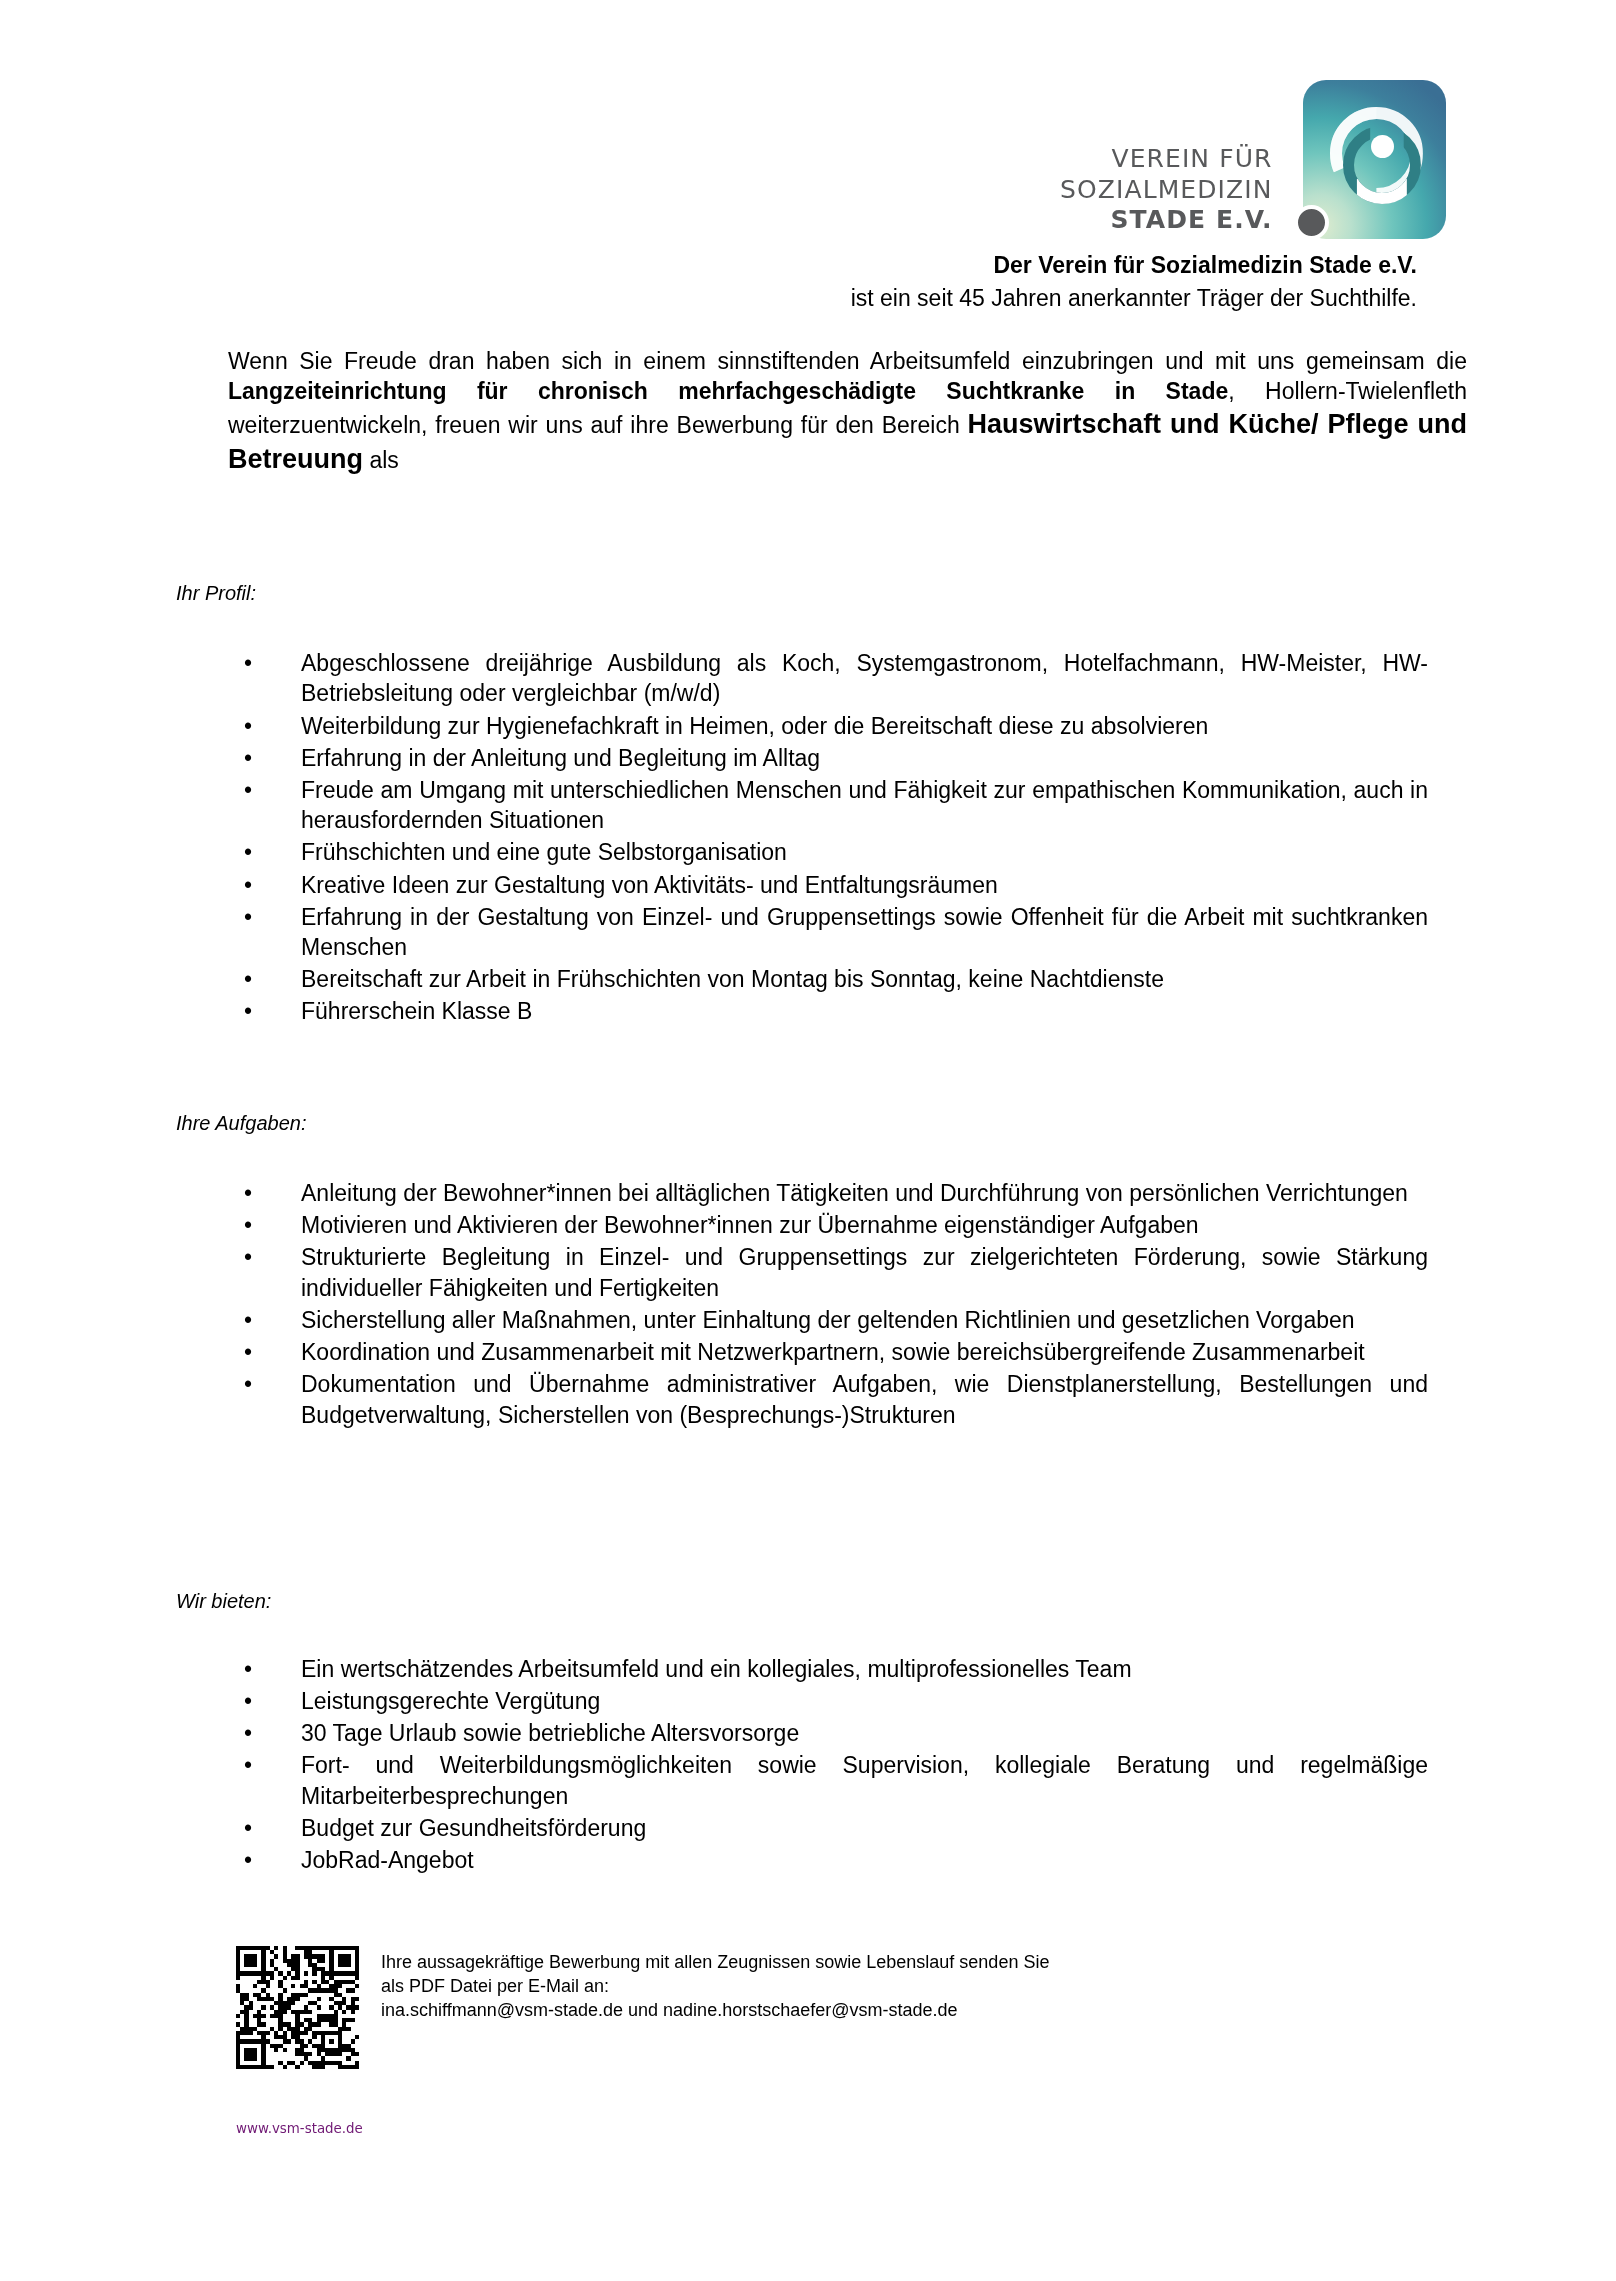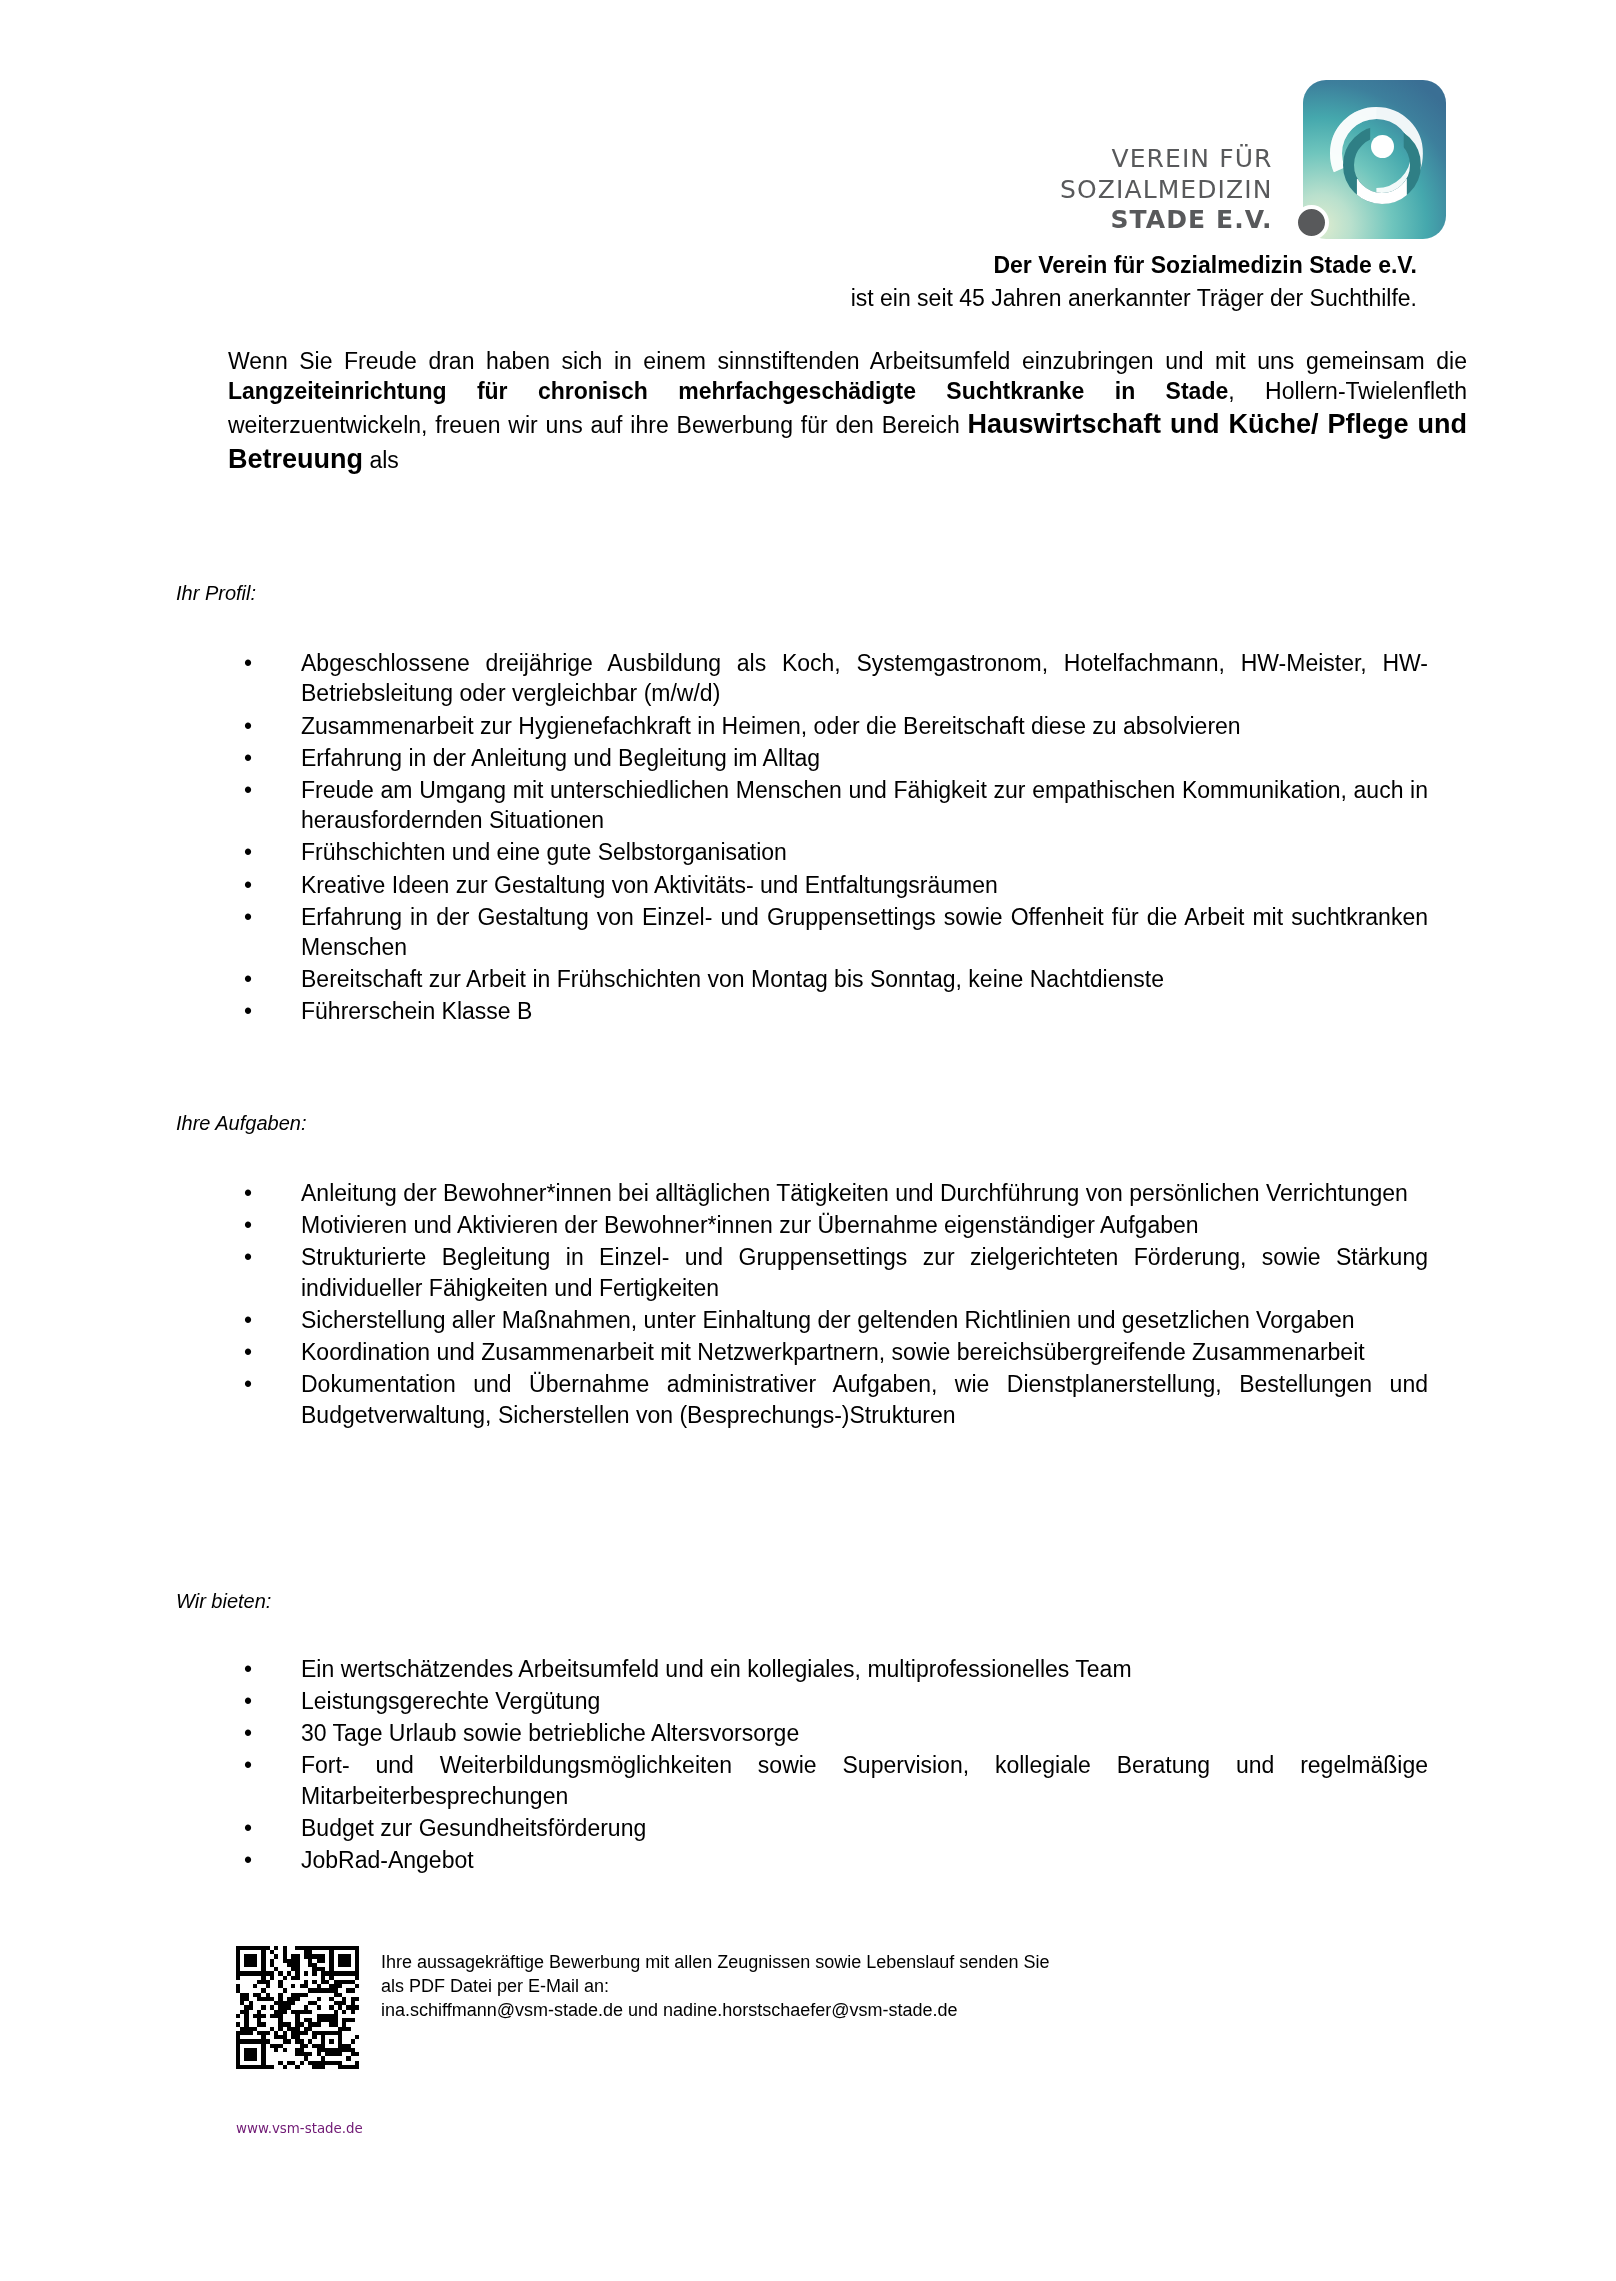--- a/index.html
+++ b/index.html
@@ -247,21 +247,21 @@
 
 
   <div class="section-head" style="top:582px;">Ihr Profil:</div>
   <div class="bullets" id="sec0" style="top:648px;">
       <div class="bullet-row">
         <div class="bullet-mark">•</div>
         <div class="bullet-text">Abgeschlossene dreijährige Ausbildung als Koch, Systemgastronom, Hotelfachmann, HW-Meister, HW-Betriebsleitung oder vergleichbar (m/w/d)</div>
       </div>
       <div class="bullet-row">
         <div class="bullet-mark">•</div>
-        <div class="bullet-text nojust">Zusammenarbeit zur Hygienefachkraft in Heimen, oder die Bereitschaft diese zu absolvieren</div>
+        <div class="bullet-text nojust">Weiterbildung zur Hygienefachkraft in Heimen, oder die Bereitschaft diese zu absolvieren</div>
       </div>
       <div class="bullet-row">
         <div class="bullet-mark">•</div>
         <div class="bullet-text nojust">Erfahrung in der Anleitung und Begleitung im Alltag</div>
       </div>
       <div class="bullet-row">
         <div class="bullet-mark">•</div>
         <div class="bullet-text">Freude am Umgang mit unterschiedlichen Menschen und Fähigkeit zur empathischen Kommunikation, auch in herausfordernden Situationen</div>
       </div>
       <div class="bullet-row">

